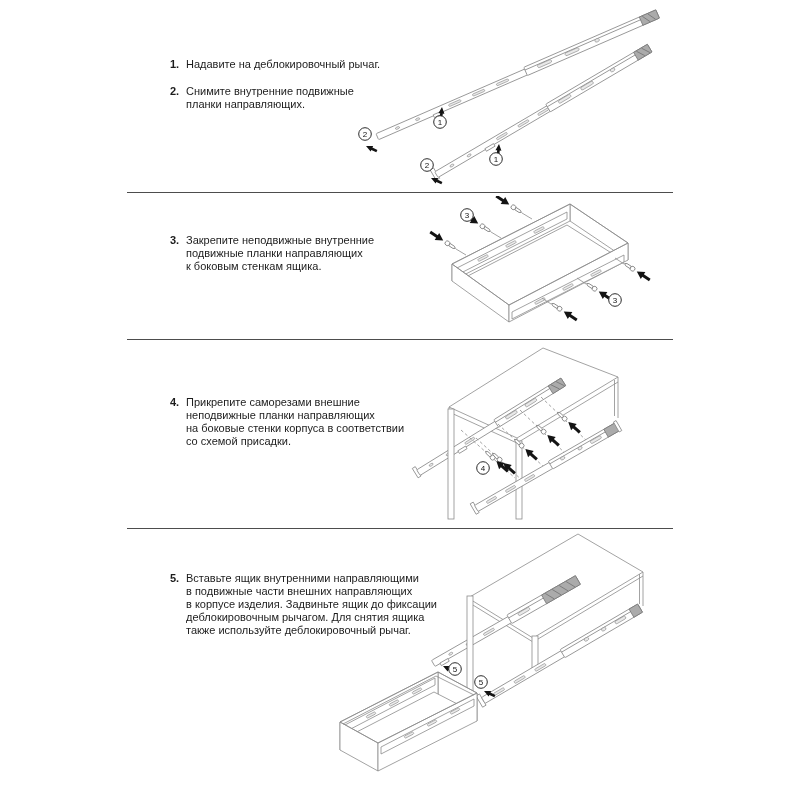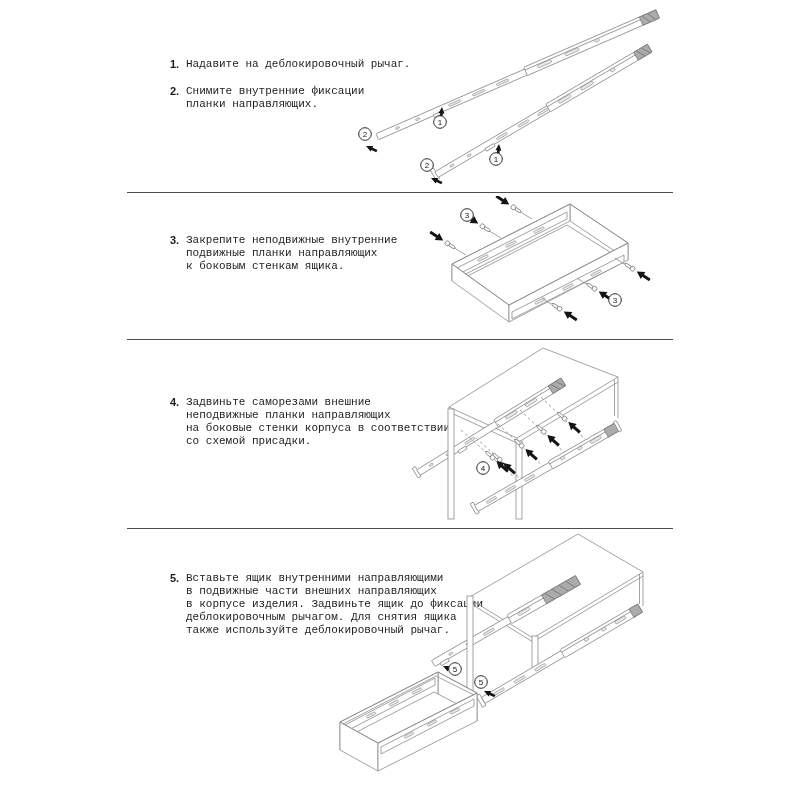--- a/index.html
+++ b/index.html
@@ -1,21 +1,21 @@
 <!DOCTYPE html>
 <html><head>
 <meta charset="utf-8">
 <style>
   html,body { margin:0; padding:0; background:#ffffff; }
   .page { position:relative; width:800px; height:800px; background:#ffffff; overflow:hidden;
           font-family:"Liberation Sans", sans-serif; }
   .step { position:absolute; left:170px; display:flex; color:#1c1c1c;
           font-size:11px; line-height:13px; }
   .step .num { font-weight:bold; width:16px; flex:none; }
-  .step .txt { white-space:pre-line; width:300px;font-family:Liberation Mono, monospace; }
+  .step .txt { white-space:pre-line; width:300px; }
   .divider { position:absolute; left:127px; width:546px; height:0;
              border-top:1.2px solid #4d4d4d; }
   .fig { position:absolute; }
   
   .ln   { stroke:#8c8c8c; fill:none; stroke-width:0.8; }
   .wh   { fill:#ffffff; stroke:#8c8c8c; stroke-width:0.8; }
   .slot { fill:#e9e9e9; stroke:#8c8c8c; stroke-width:0.6; }
   .dark { fill:#ababab; stroke:#7a7a7a; stroke-width:0.8; }
   .hatch{ stroke:#6f6f6f; stroke-width:0.7; }
   .dash { stroke:#8c8c8c; stroke-width:0.8; fill:none; stroke-dasharray:3 2.5; }
@@ -27,32 +27,32 @@
 <body>
 
 <div class="page">
 
   <div class="step" style="top:58px">
     <span class="num">1.</span>
     <span class="txt">Надавите на деблокировочный рычаг.</span>
   </div>
   <div class="step" style="top:85px">
     <span class="num">2.</span>
-    <span class="txt">Снимите внутренние фиксации
+    <span class="txt">Снимите внутренние подвижные
 планки направляющих.</span>
   </div>
   <div class="step" style="top:234px">
     <span class="num">3.</span>
     <span class="txt">Закрепите неподвижные внутренние
 подвижные планки направляющих
 к боковым стенкам ящика.</span>
   </div>
   <div class="step" style="top:396px">
     <span class="num">4.</span>
-    <span class="txt">Задвиньте саморезами внешние
+    <span class="txt">Прикрепите саморезами внешние
 неподвижные планки направляющих
 на боковые стенки корпуса в соответствии
 со схемой присадки.</span>
   </div>
   <div class="step" style="top:572px">
     <span class="num">5.</span>
     <span class="txt">Вставьте ящик внутренними направляющими
 в подвижные части внешних направляющих
 в корпусе изделия. Задвиньте ящик до фиксации
 деблокировочным рычагом. Для снятия ящика

